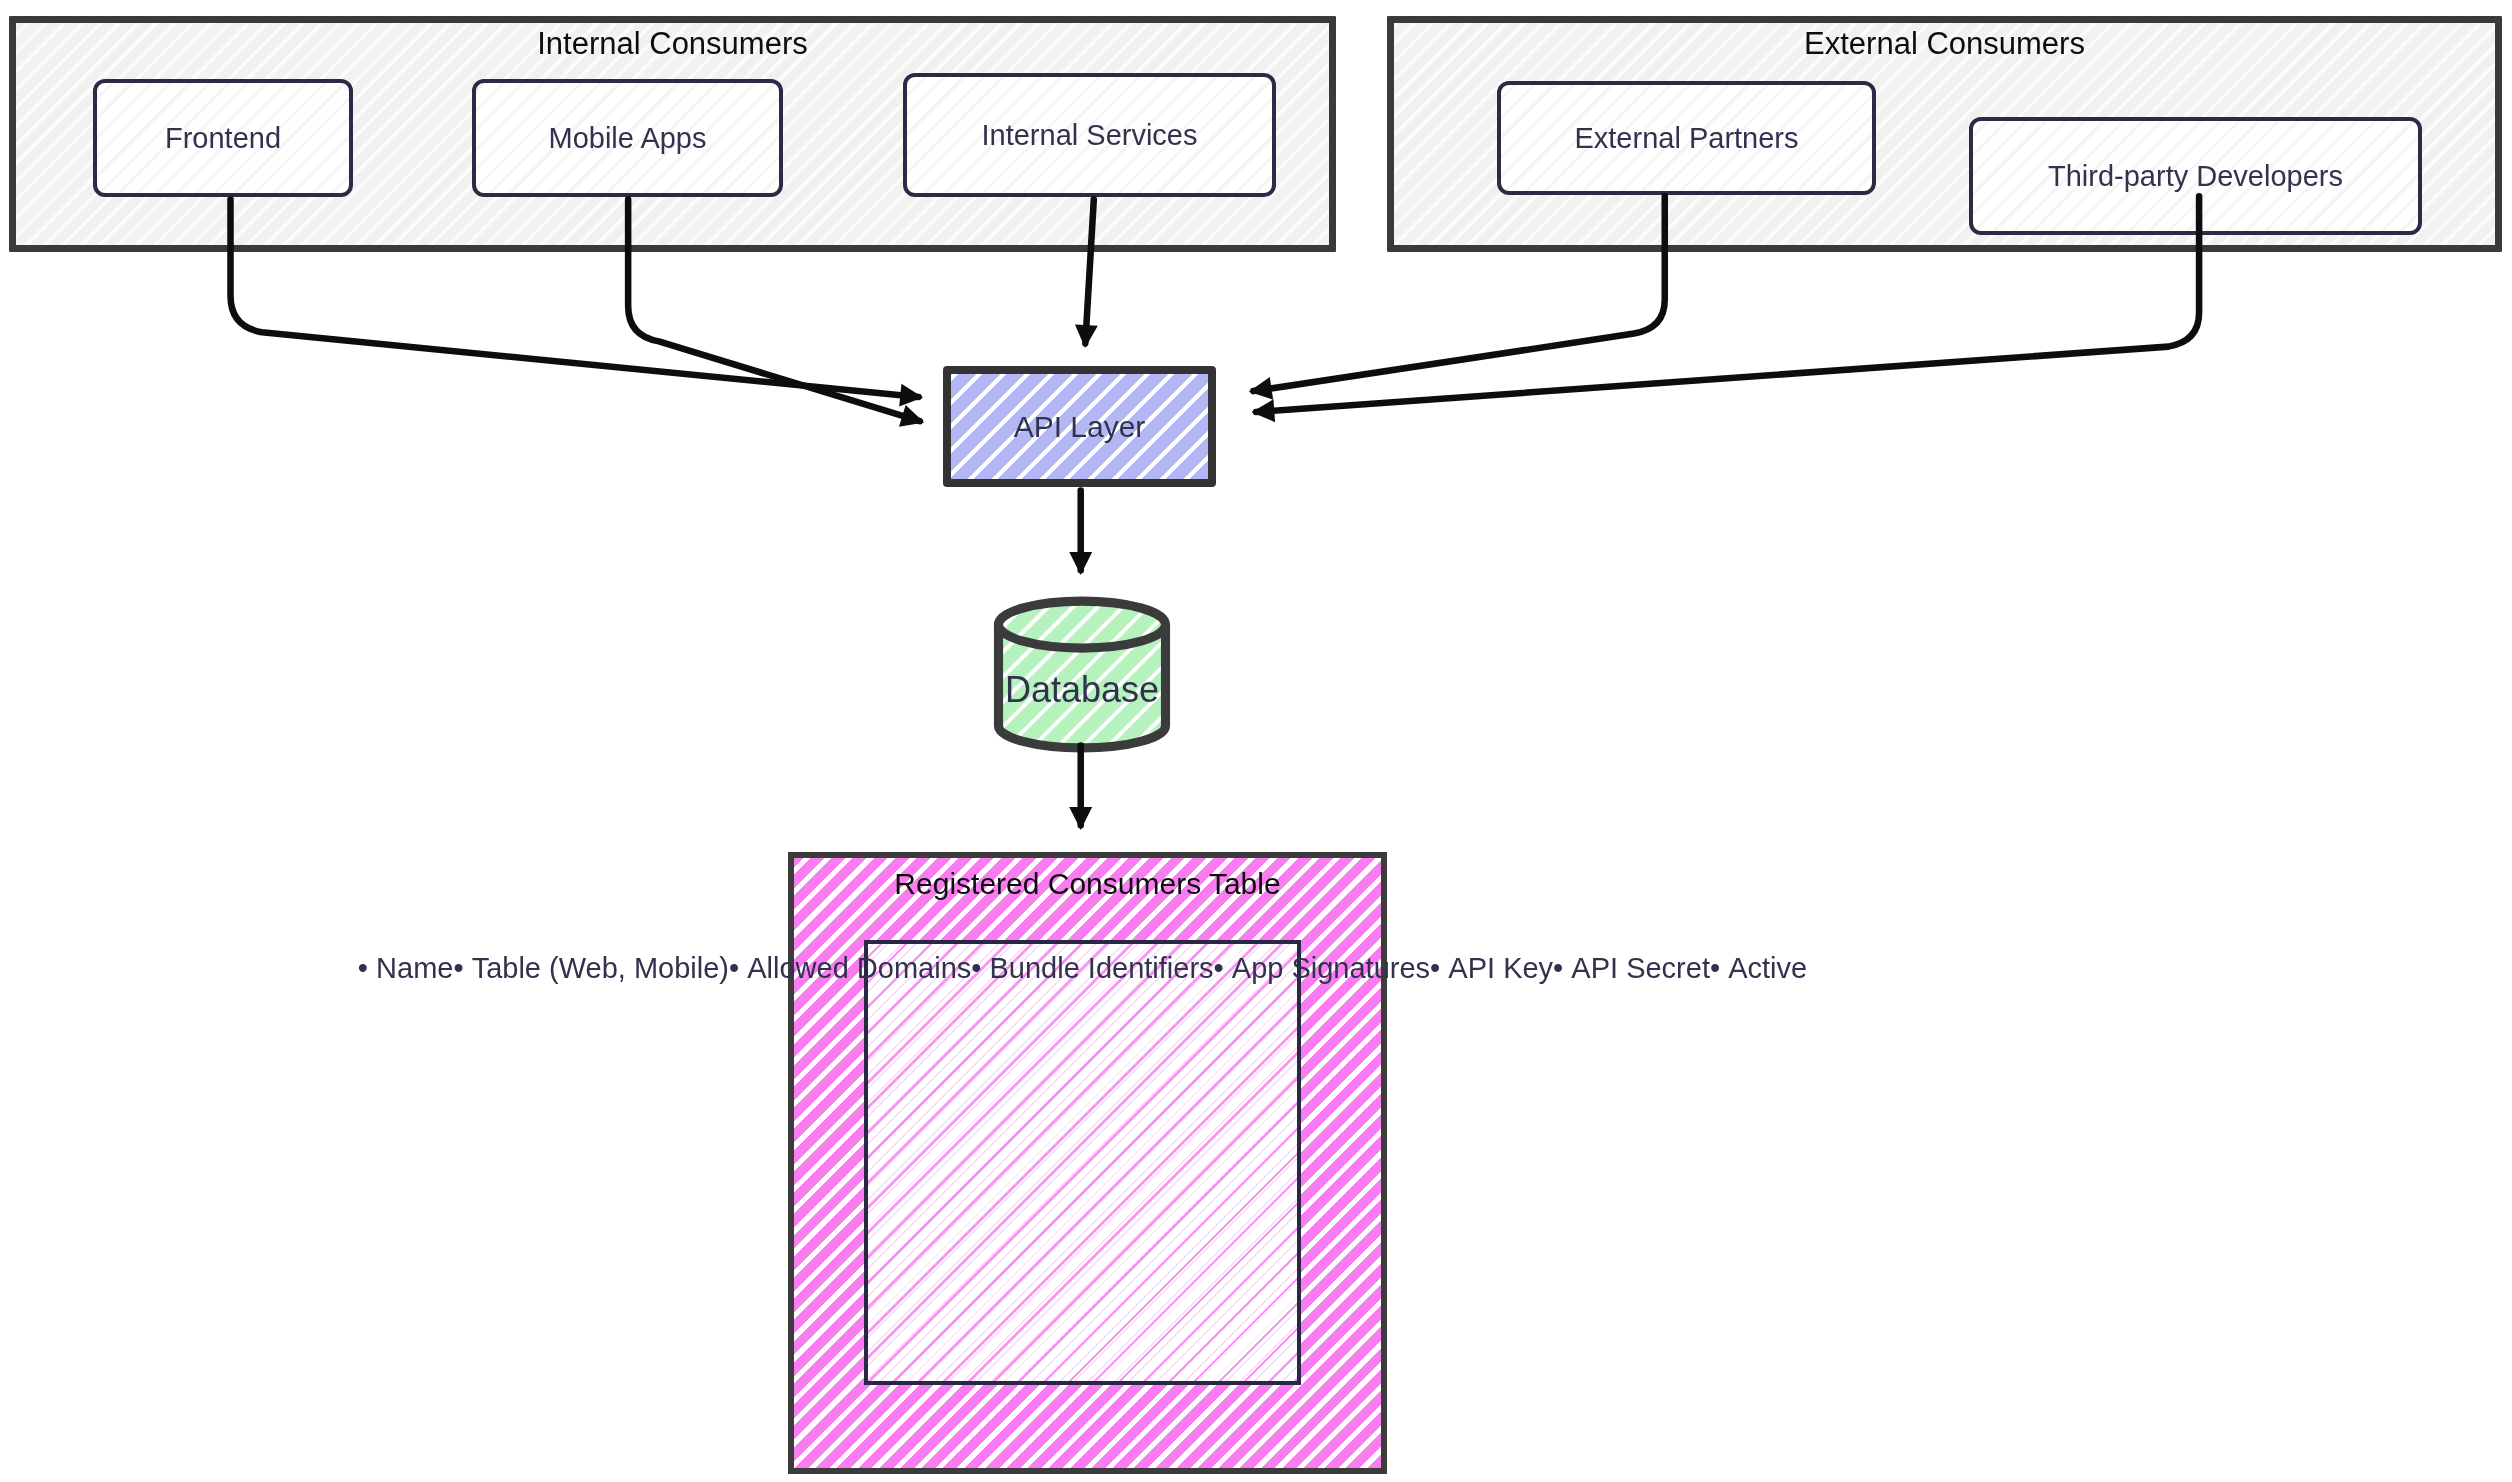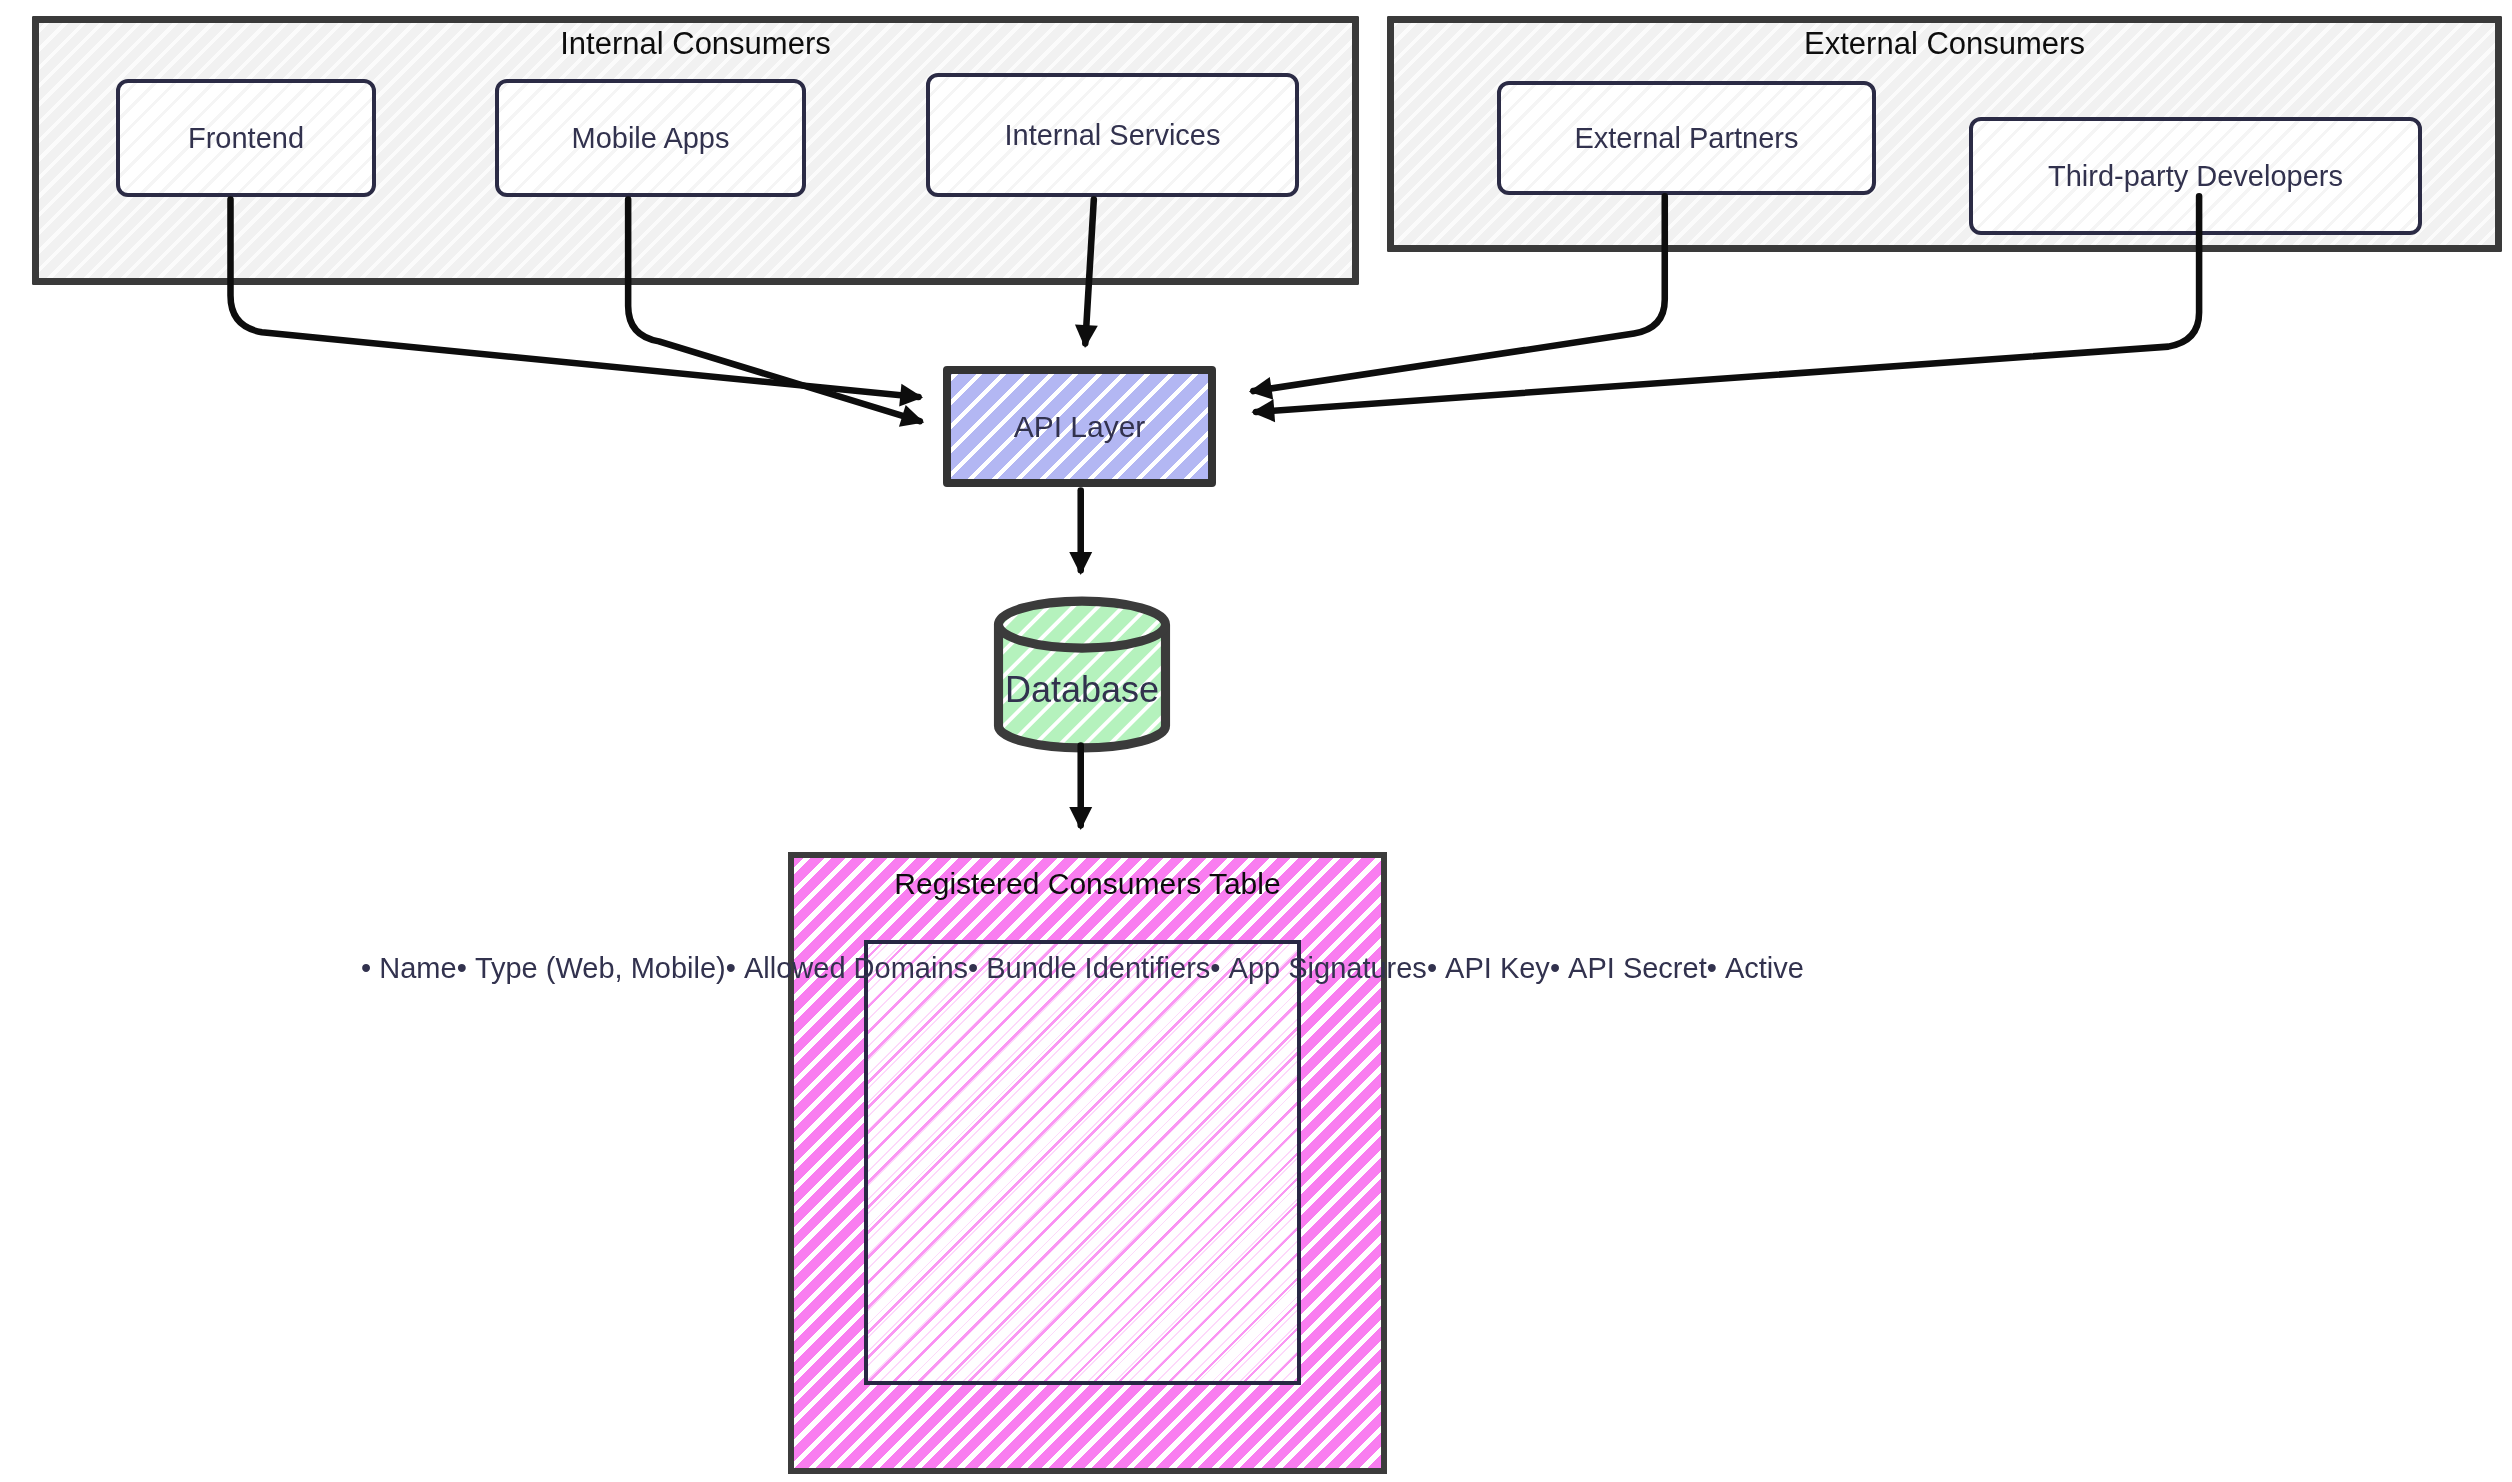--- a/index.html
+++ b/index.html
@@ -13,21 +13,21 @@
   *,*:before,*:after{box-sizing:border-box;}
 
   
   .group{
     position:absolute;
     border:7.2px solid var(--container-border,#3a3a3a);
     background:
       repeating-linear-gradient(-45deg,#f1f1f1 0 9.2px,#fbfbfb 9.2px 13px);
     border-radius:1.3px;
   }
-  .group-internal{left:32px;top:16.4px;width:1327px;height:269px;text-decoration:underline;}
+  .group-internal{left:9px;top:16.4px;width:1327px;height:236px;text-decoration:underline;}
   .group-external{left:1387px;top:16.4px;width:1115px;height:236px;}
   .group-title{
     position:absolute;top:3.9px;left:0;right:0;
     text-align:center;
     font-size:31px;line-height:34px;
     color:var(--title-text,#0d0d0d);
   }
 
   
   .node{
@@ -146,21 +146,21 @@
       <path d="M20 50 L20 205 A128 34 0 0 0 276 205 L276 50" fill="url(#hatchGreen)" style="stroke:var(--database-border,#3b3b3b)" stroke-width="14"></path>
       <ellipse cx="148" cy="50" rx="128" ry="36" fill="url(#hatchGreen)" style="stroke:var(--database-border,#3b3b3b)" stroke-width="14"></ellipse>
     </svg>
     <div class="db-label">Database</div>
   </div>
 
   <section class="reg-table">
     <div class="reg-title">Registered Consumers Table</div>
     <div class="reg-inner">
       <div class="field">Name</div>
-      <div class="field">Type (Web, Mobile)</div>
+      <div class="field">Table (Web, Mobile)</div>
       <div class="field">Allowed Domains</div>
       <div class="field">Bundle Identifiers</div>
       <div class="field">App Signatures</div>
       <div class="field">API Key</div>
       <div class="field">API Secret</div>
       <div class="field">Active</div>
     </div>
   </section>
 
   <svg class="arrows" viewBox="0 0 3840 2266">

